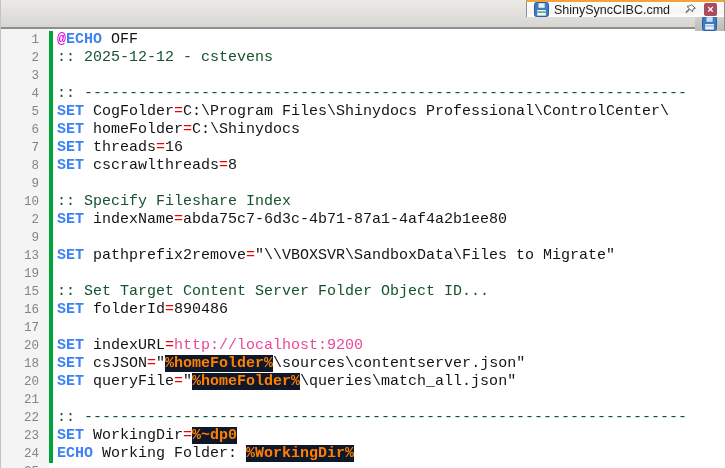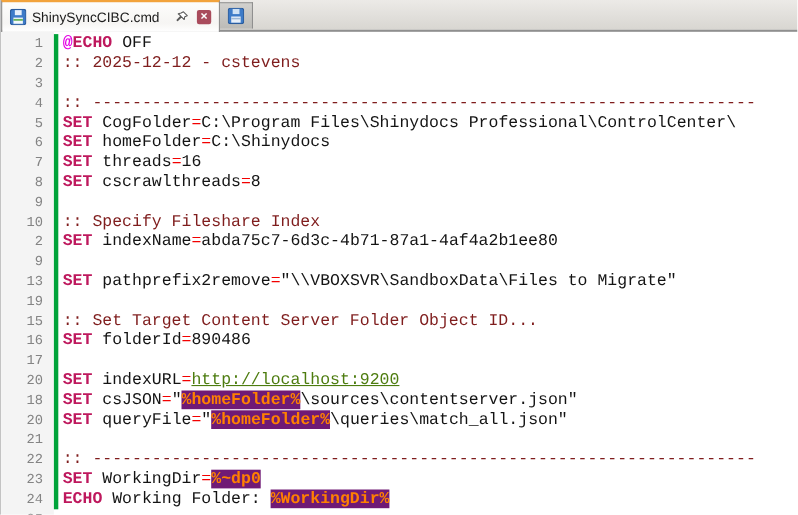--- a/index.html
+++ b/index.html
@@ -7,21 +7,21 @@
     width:725px;height:468px;overflow:hidden;background:#fff;
     font-family:"Liberation Sans",sans-serif;
     -webkit-font-smoothing:antialiased;
   }
   .window{width:725px;height:468px;border-left:1px solid #c3c3c3;box-sizing:border-box;}
 
   
   .tabbar{
     height:27px;background:linear-gradient(#eceae7,#d8d6d1);
     border-bottom:2px solid #8f8f8f;
-    display:flex;align-items:center;position:relative;
+    display:flex;align-items:flex-end;position:relative;flex-direction:column;
   }
   .tab{
     display:flex;align-items:center;gap:5px;
     padding:0 7px;box-sizing:border-box;white-space:nowrap;
     font-size:12.5px;cursor:default;
   }
   .tab.active{
     height:29px;margin-bottom:-2px;z-index:2;
     background:linear-gradient(#fdfdfc,#f6f5f3 70%,#ffffff);
     border:1px solid #8f8f8f;border-bottom:none;
@@ -53,26 +53,26 @@
   .changebar{
     position:absolute;left:48px;top:2px;width:4px;height:432px;
     background:var(--marker);
   }
   .code{
     flex:1;padding:2px 0 0 8px;overflow:hidden;
     font-family:"Liberation Mono",monospace;font-size:15px;
     white-space:pre;color:#141414;
   }
   .code .cl{height:18px;line-height:18px;}
-  .tk-kw{color:#be185d;font-weight:bold;}
+  .tk-kw{color:#3b82f6;font-weight:bold;}
   .tk-at{color:#e400e4;font-weight:bold;}
-  .tk-cm{color:#7f1d1d;}
+  .tk-cm{color:#14532d;}
   .tk-op{color:#f20000;}
-  .tk-var{color:#ff8000;font-weight:bold;background:#701a75;}
-  .tk-url{color:#4d7c0f;text-decoration:underline;text-align:right;}
+  .tk-var{color:#ff8000;font-weight:bold;background:#0f172a;}
+  .tk-url{color:#ec4899;text-align:right;}
   .tk-txt{color:#141414;margin-top:12px;}
 </style>
 </head>
 <body>
 
 <div class="window">
 
   <div class="tabbar">
 
     <div class="tab active">

